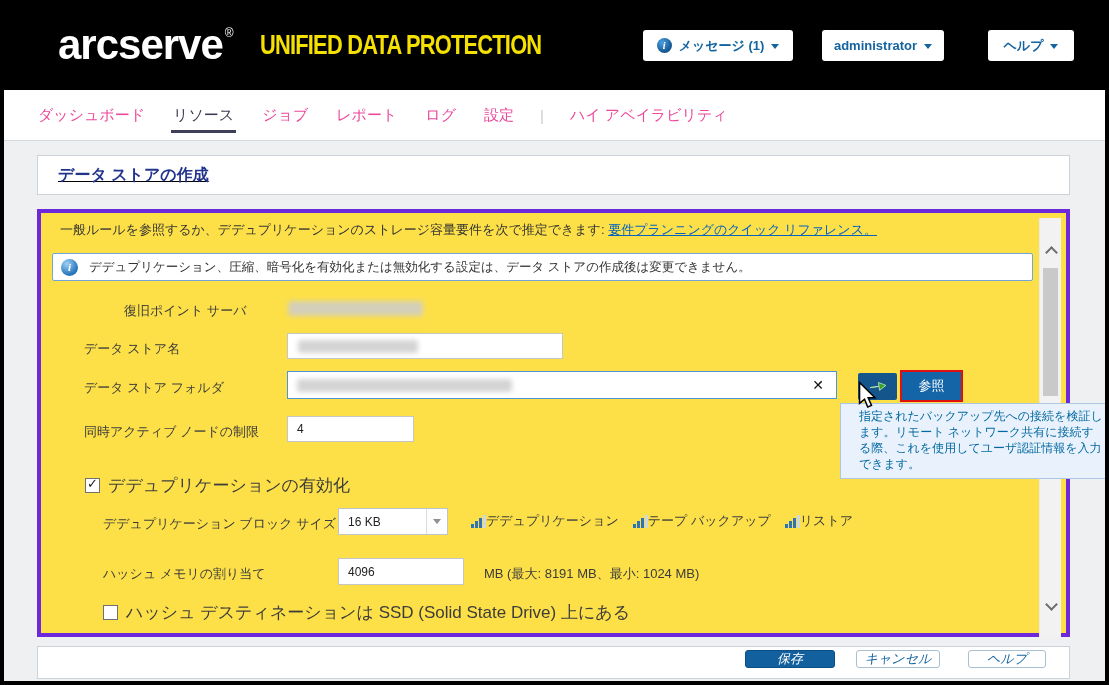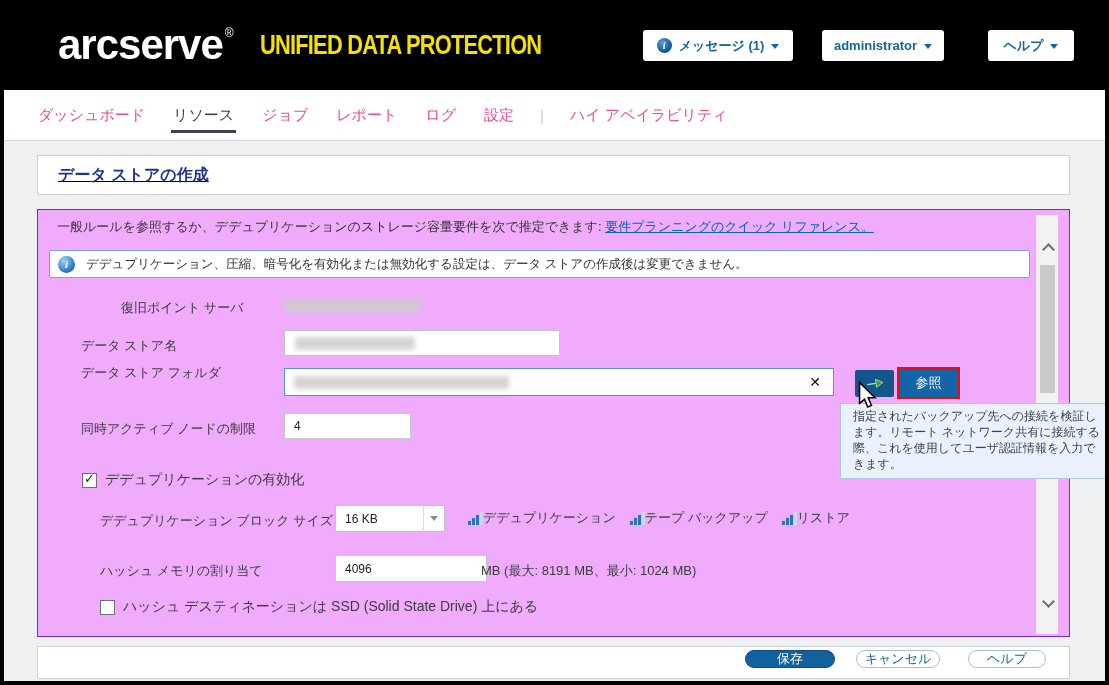--- a/index.html
+++ b/index.html
@@ -23,40 +23,40 @@
   .tab{font-size:15px;color:#ec4899;cursor:pointer;position:relative;padding:14px 2px;white-space:nowrap;}
   .tab.active{color:#3a3c52;text-align:center;}
   .tab.active::after{content:"";position:absolute;left:0;right:0;bottom:6px;height:3px;background:#3e3f58;}
   .nav-divider{color:#c7cad1;font-size:15px;}
 
   
   .title-panel{position:absolute;left:33px;top:65px;width:1033px;height:40px;background:#fff;border:1px solid #ccd2da;box-sizing:border-box;display:flex;align-items:center;text-decoration:underline;}
   .page-title{color:#22348c;font-size:16px;font-weight:bold;margin-left:20px;}
 
   
-  .main-panel{position:absolute;left:33px;top:119px;width:1033px;height:428px;background:#f0abfc;border:1px solid #6d28d9;box-sizing:border-box;}
+  .main-panel{position:absolute;left:33px;top:119px;width:1033px;height:428px;background:#fde047;border:4px solid #6d28d9;box-sizing:border-box;}
   .intro{position:absolute;left:19px;top:8px;font-size:13px;color:#333;white-space:nowrap;}
   .intro a{color:#0563c1;text-decoration:underline;cursor:pointer;}
   .banner{position:absolute;left:11px;top:40px;width:981px;height:28px;border:1px solid #72a6d8;border-radius:2px;box-sizing:border-box;display:flex;align-items:center;background:#fff;}
   .banner .info-dot2{width:17px;height:17px;border-radius:50%;background:radial-gradient(circle at 35% 28%, #9fd0f5, #2a7abf 65%, #14558e);color:#fff;font-size:11px;font-weight:bold;font-style:italic;display:flex;align-items:center;justify-content:center;margin:0 11px 0 8px;font-family:"Liberation Serif","DejaVu Serif",serif;flex:0 0 auto;}
   .banner-text{font-size:12.5px;color:#333;white-space:nowrap;}
 
   .flabel{position:absolute;font-size:13px;color:#3c3c3c;white-space:nowrap;}
   .tinput{position:absolute;background:#fff;border:1px solid #c6c6c6;box-sizing:border-box;}
   .tinput input{width:100%;height:100%;border:none;outline:none;font-size:12px;padding:0 0 0 9px;box-sizing:border-box;color:#222;background:transparent;font-family:"Liberation Sans","DejaVu Sans",sans-serif;}
   .redact{position:absolute;background:#cdcdcd;border-radius:2px;filter:blur(2.5px);opacity:.85;}
   .folder-input{border:1px solid #4f94d6;}
   .clear-x{position:absolute;right:12px;top:5px;font-size:14px;font-weight:bold;color:#111;cursor:pointer;line-height:16px;}
 
   .verify-btn{position:absolute;left:817px;top:160px;width:39px;height:27px;background:#14568c;border-radius:2px;display:flex;align-items:center;justify-content:center;cursor:pointer;}
   .browse-btn{position:absolute;left:861px;top:159px;width:59px;height:28px;background:#1465a8;color:#fff;font-size:13px;display:flex;align-items:center;justify-content:center;cursor:pointer;outline:2px solid #e01010;box-sizing:border-box;}
 
   .cb{width:13px;height:13px;border:1px solid #707070;background:#fff;display:inline-block;position:relative;flex:0 0 auto;cursor:pointer;box-sizing:content-box;}
   .cb.checked::after{content:"✓";position:absolute;left:1px;top:-3px;font-size:13px;font-weight:bold;color:#1b1b1b;}
-  .cb-row{position:absolute;display:flex;align-items:center;gap:8px;font-size:14px;color:#3c3c3c;white-space:nowrap;}
+  .cb-row{position:absolute;display:flex;align-items:center;gap:8px;font-size:17px;color:#3c3c3c;white-space:nowrap;}
 
   .dropdown{position:absolute;left:297px;top:295px;width:110px;height:27px;border:1px solid #c0c4c8;background:#fff;box-sizing:border-box;display:flex;cursor:pointer;}
   .dd-value{flex:1;font-size:12px;color:#222;display:flex;align-items:center;padding-left:9px;}
   .dd-arrow{width:20px;border-left:1px solid #d9dde0;display:flex;align-items:center;justify-content:center;background:#fdfdfd;}
   .dd-tri{width:0;height:0;border-left:4px solid transparent;border-right:4px solid transparent;border-top:5px solid #8a8f94;}
 
   .legend{position:absolute;left:430px;top:299px;display:flex;align-items:center;gap:14px;font-size:13px;color:#3c3c3c;white-space:nowrap;}
   .legend-item{display:flex;align-items:center;gap:0;}
   .bars{display:inline-flex;align-items:flex-end;gap:1px;height:13px;}
   .bars i{display:block;width:3px;}
@@ -68,28 +68,28 @@
   .suffix{position:absolute;font-size:13px;color:#3c3c3c;white-space:nowrap;}
 
   
   .scroll-track{position:absolute;left:998px;top:5px;width:22px;height:419px;background:#f2f2f3;border-left:1px solid #e9e9ea;box-sizing:border-box;}
   .chev{position:absolute;left:7px;width:7px;height:7px;border-top:2px solid #6d6d6d;border-right:2px solid #6d6d6d;cursor:pointer;}
   .chev-up{top:30px;transform:rotate(-45deg);}
   .chev-down{top:382px;transform:rotate(135deg);}
   .thumb{position:absolute;left:3px;top:50px;width:15px;height:128px;background:#c9c9c9;cursor:pointer;}
 
   
-  .tooltip{position:absolute;left:836px;top:313px;width:270px;background:#e9f2fc;border:1px solid #abc7e4;box-sizing:border-box;font-size:12px;color:#404040;line-height:16px;padding:4px 6px 6px 12px;z-index:40;}
+  .tooltip{position:absolute;left:836px;top:313px;width:270px;background:#e9f2fc;border:1px solid #abc7e4;box-sizing:border-box;font-size:12px;color:#0369a1;line-height:16px;padding:4px 6px 6px 18px;z-index:40;}
 
   
   .cursor{position:absolute;left:854px;top:291px;z-index:60;pointer-events:none;}
 
   
   .footer-panel{position:absolute;left:33px;top:556px;width:1033px;height:33px;background:#fff;border:1px solid #ccd2da;box-sizing:border-box;}
-  .btn{position:absolute;top:3px;height:18px;border-radius:9px;display:flex;align-items:center;justify-content:center;font-size:13px;cursor:pointer;box-sizing:border-box;}
+  .btn{position:absolute;top:3px;height:18px;border-radius:3px;display:flex;align-items:center;justify-content:center;font-size:13px;cursor:pointer;box-sizing:border-box;font-style:italic;}
   .btn-primary{background:#12609e;color:#fff;border:1px solid #0d4f85;}
   .btn-secondary{background:#fff;color:#1464a0;border:1px solid #a9bfd2;}
 </style>
 </head>
 <body>
 
 <div class="app">
 
   <div class="header">
     <div class="logo">
@@ -141,21 +141,21 @@
       </div>
 
       <span class="flabel" style="left:43px;top:89px;margin-left:40px;">復旧ポイント サーバ</span>
       <span class="redact" style="left:247px;top:88px;width:135px;height:15px;"></span>
 
       <span class="flabel" style="left:43px;top:127px;">データ ストア名</span>
       <div class="tinput" style="left:246px;top:120px;width:276px;height:26px;">
         <span class="redact" style="left:10px;top:6px;width:120px;height:13px;"></span>
       </div>
 
-      <span class="flabel" style="left:43px;top:154px;text-align:center;">データ ストア フォルダ</span>
+      <span class="flabel" style="left:43px;top:166px;text-align:center;">データ ストア フォルダ</span>
       <div class="tinput folder-input" style="left:246px;top:158px;width:550px;height:28px;">
         <span class="redact" style="left:9px;top:7px;width:215px;height:13px;"></span>
         <span class="clear-x">✕</span>
       </div>
       <div class="verify-btn">
         <svg width="20" height="15" viewBox="0 0 20 15">
           <path d="M2 7.5 h9 V3.5 l7 4 -7 4 V7.5 z" fill="#35a42c" stroke="#bfe3ba" stroke-width="0.8" transform="rotate(-8 10 7.5)"></path>
         </svg>
       </div>
       <div class="browse-btn">参照</div>
@@ -201,21 +201,21 @@
               <i></i>
               <i></i>
               <i></i>
               <i></i>
             </span>
           <span>リストア</span>
         </span>
       </div>
 
       <span class="flabel" style="left:62px;top:352px;">ハッシュ メモリの割り当て</span>
-      <div class="tinput" style="left:297px;top:345px;width:152px;height:27px;">
+      <div class="tinput" style="left:297px;top:345px;width:126px;height:27px;">
         <input type="text" value="4096" style="">
       </div>
       <span class="suffix" style="left:443px;top:352px;">MB (最大: 8191 MB、最小: 1024 MB)</span>
 
       <div class="cb-row" style="left:62px;top:388px;">
         <span class="cb"></span>
         <span>ハッシュ デスティネーションは SSD (Solid State Drive) 上にある</span>
       </div>
 
       <div class="scroll-track">

